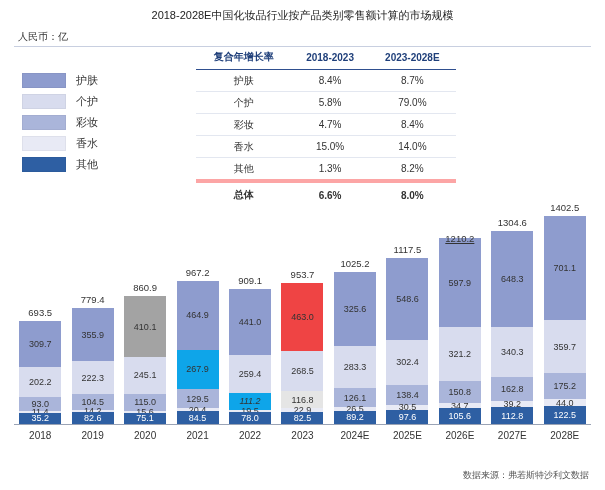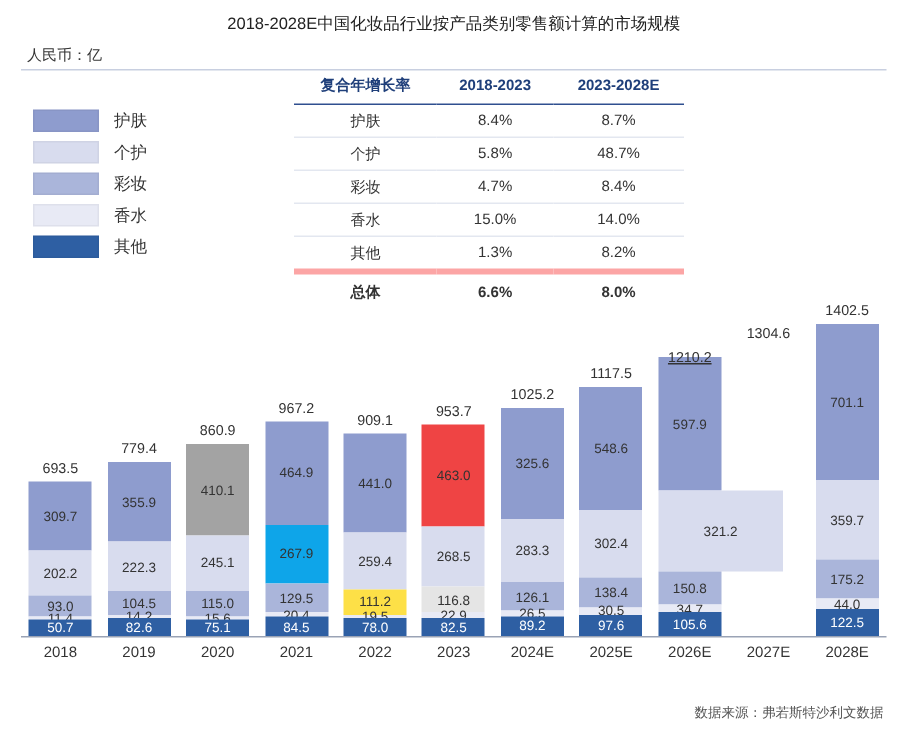--- a/index.html
+++ b/index.html
@@ -106,21 +106,21 @@
     </thead>
     <tbody>
       <tr>
         <td class="cat">护肤</td>
         <td>8.4%</td>
         <td>8.7%</td>
       </tr>
       <tr>
         <td class="cat">个护</td>
         <td>5.8%</td>
-        <td>48.7%</td>
+        <td>79.0%</td>
       </tr>
       <tr>
         <td class="cat">彩妆</td>
         <td>4.7%</td>
         <td>8.4%</td>
       </tr>
       <tr>
         <td class="cat">香水</td>
         <td>15.0%</td>
         <td>14.0%</td>
@@ -149,21 +149,21 @@
           <div class="seg" style="height: 29.9876px; background: rgb(216, 220, 238);">
             <span>202.2</span>
           </div>
           <div class="seg" style="height: 13.7925px; background: rgb(170, 181, 218);">
             <span>93.0</span>
           </div>
           <div class="seg" style="height: 1.6907px; background: rgb(232, 234, 245);">
             <span>11.4</span>
           </div>
           <div class="seg other" style="height: 11.4493px; background: rgb(46, 95, 163);">
-            <span>50.7</span>
+            <span>35.2</span>
           </div>
         </div>
         <div class="total-lab" style="bottom: 105.851px;">693.5</div>
       </div>
       <div class="barcol">
         <div class="bar">
           <div class="seg" style="height: 52.7823px; background: rgb(142, 156, 206);">
             <span>355.9</span>
           </div>
           <div class="seg" style="height: 32.9686px; background: rgb(216, 220, 238);">
@@ -222,21 +222,21 @@
         <div class="total-lab" style="bottom: 146.442px;">967.2</div>
       </div>
       <div class="barcol">
         <div class="bar">
           <div class="seg" style="height: 65.4032px; background: rgb(142, 156, 206);">
             <span>441.0</span>
           </div>
           <div class="seg" style="height: 38.4707px; background: rgb(216, 220, 238);">
             <span>259.4</span>
           </div>
-          <div class="seg" style="height: 16.4917px; background: #fde047;">
+          <div class="seg" style="height: 16.4917px; background: #0ea5e9; font-style: italic;">
             <span>111.2</span>
           </div>
           <div class="seg" style="height: 2.89198px; background: rgb(232, 234, 245);">
             <span>19.5</span>
           </div>
           <div class="seg other" style="height: 11.5679px; background: rgb(46, 95, 163);">
             <span>78.0</span>
           </div>
         </div>
         <div class="total-lab" style="bottom: 137.826px;">909.1</div>
@@ -299,36 +299,53 @@
             <span>97.6</span>
           </div>
         </div>
         <div class="total-lab" style="bottom: 168.733px;">1117.5</div>
       </div>
       <div class="barcol">
         <div class="bar">
           <div class="seg" style="height: 88.6725px; background: rgb(142, 156, 206);">
             <span>597.9</span>
           </div>
-          <div class="seg" style="height: 54px; background: rgb(216, 220, 238); padding-left: 41px;">
+          <div class="seg" style="height: 54px; background: rgb(216, 220, 238);">
             <span>321.2</span>
           </div>
           <div class="seg" style="height: 22.3646px; background: rgb(170, 181, 218);">
             <span>150.8</span>
           </div>
           <div class="seg" style="height: 5.14624px; background: rgb(232, 234, 245);">
             <span>34.7</span>
           </div>
           <div class="seg other" style="height: 15.6612px; background: rgb(46, 95, 163);">
             <span>105.6</span>
           </div>
         </div>
         <div class="total-lab" style="bottom: 180px; text-decoration: underline;">1210.2</div>
       </div>
       <div class="barcol">
+        <div class="bar">
+          <div class="seg" style="height: 96.1472px; background: rgb(142, 156, 206);">
+            <span>648.3</span>
+          </div>
+          <div class="seg" style="height: 50.4687px; background: rgb(216, 220, 238);">
+            <span>340.3</span>
+          </div>
+          <div class="seg" style="height: 24.1443px; background: rgb(170, 181, 218);">
+            <span>162.8</span>
+          </div>
+          <div class="seg" style="height: 5.81362px; background: rgb(232, 234, 245);">
+            <span>39.2</span>
+          </div>
+          <div class="seg other" style="height: 16.729px; background: rgb(46, 95, 163);">
+            <span>112.8</span>
+          </div>
+        </div>
         <div class="total-lab" style="bottom: 196.481px;">1304.6</div>
       </div>
       <div class="barcol">
         <div class="bar">
           <div class="seg" style="height: 103.978px; background: rgb(142, 156, 206);">
             <span>701.1</span>
           </div>
           <div class="seg" style="height: 53.3459px; background: rgb(216, 220, 238);">
             <span>359.7</span>
           </div>

